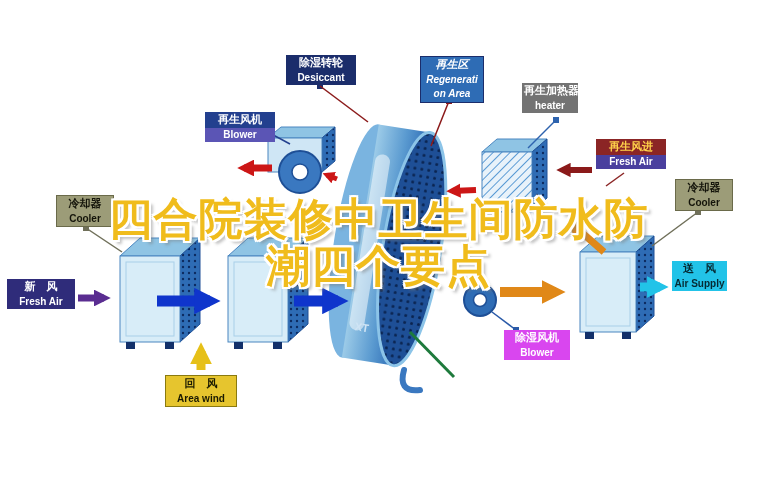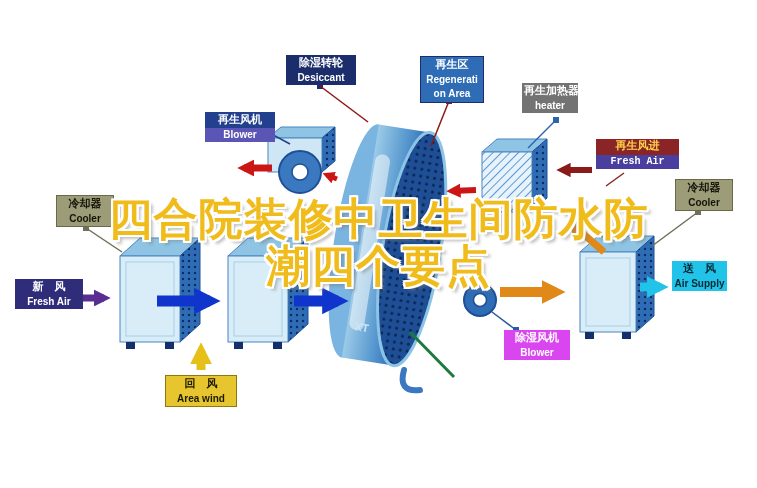--- a/index.html
+++ b/index.html
@@ -16,36 +16,36 @@
   }
   .lbl div{padding:1px 2px;white-space:nowrap;}
   .lbl .l2,.lbl .l3{font-size:10px;}
 
   #lbl-regen-blower{left:205px;top:84px;width:70px;margin-top:28px;}
   #lbl-regen-blower .l1{background:#23408f;color:#fff;}
   #lbl-regen-blower .l2{background:#5b55b5;color:#fff;}
 
   #lbl-desiccant{left:286px;top:55px;width:70px;background:#1b2d6b;color:#fff;}
 
-  #lbl-regen-area{left:420px;top:56px;width:62px;background:#2e6cb5;color:#fff;border:1px solid #1b2d6b;}
+  #lbl-regen-area{left:420px;top:56px;width:62px;background:#2e6cb5;color:#fff;border:1px solid #1b2d6b;font-style:italic;}
 
   #lbl-heater{left:522px;top:83px;width:56px;background:#737373;color:#fff;}
 
   #lbl-exhaust{left:165px;top:149px;width:66px;}
   #lbl-exhaust .l1{background:#7d3f20;color:#ffd24a;}
   #lbl-exhaust .l2{background:#c87628;color:#241000;}
 
-  #lbl-regen-fresh{left:596px;top:139px;width:83px;font-family:Liberation Mono, monospace;}
+  #lbl-regen-fresh{left:596px;top:139px;width:70px;}
   #lbl-regen-fresh .l1{background:#8b2525;color:#ffd24a;}
   #lbl-regen-fresh .l2{background:#4a3f9e;color:#fff;}
 
   #lbl-cooler-left{left:56px;top:195px;width:56px;background:#9c9c78;color:#14140a;border:1px solid #6a6a4a;}
   #lbl-cooler-right{left:675px;top:179px;width:56px;background:#9c9c78;color:#14140a;border:1px solid #6a6a4a;}
 
-  #lbl-fresh-air{left:7px;top:279px;width:68px;background:#2f2c7a;color:#fff;margin-left:8px;}
+  #lbl-fresh-air{left:7px;top:279px;width:68px;background:#2f2c7a;color:#fff;}
 
   #lbl-back-wind{left:165px;top:375px;width:70px;background:#e6c52e;color:#1a1a00;border:1px solid #8a7a10;}
 
   #lbl-air-supply{left:672px;top:261px;width:55px;background:#22c3e8;color:#062a33;}
 
   #lbl-dehum-blower{left:504px;top:330px;width:66px;background:#d946ef;color:#fff;}
 
   #lbl-dehum-district{left:446px;top:377px;width:130px;background:#1e7a3c;color:#fff;border:1px solid #0f5424;}
 
   

